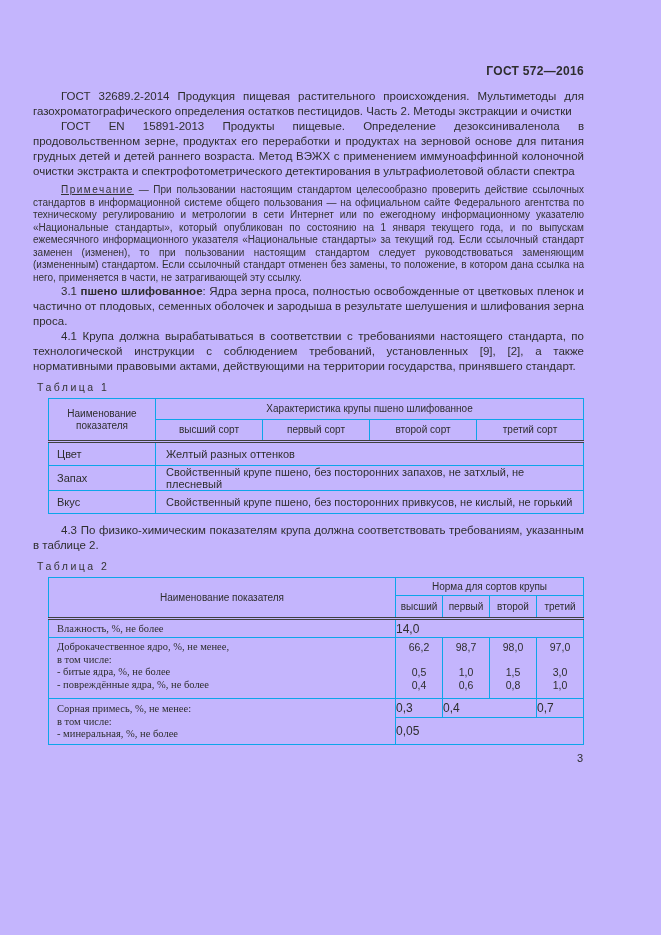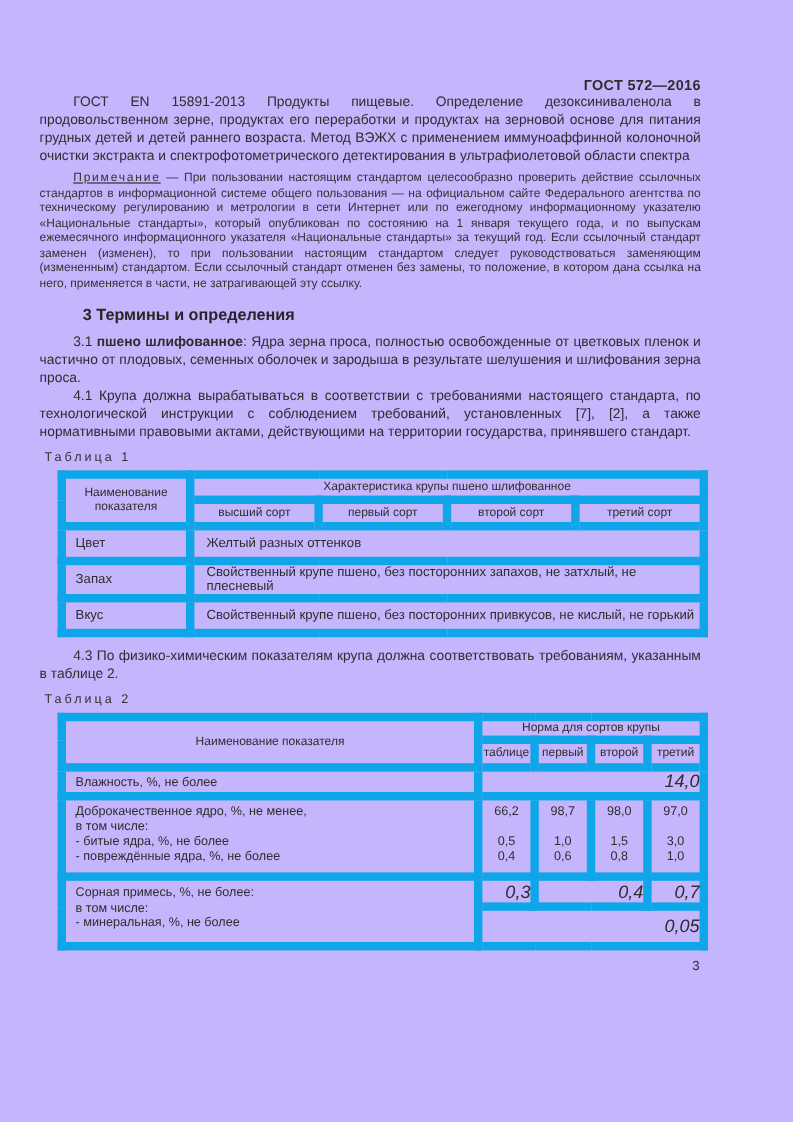--- a/index.html
+++ b/index.html
@@ -28,64 +28,64 @@
     font-size:13.5px;line-height:17px;color:#262626;
   }
   .tab-label{
     margin:7px 0 5px 4px;font-size:10.5px;letter-spacing:2.5px;color:#333;
   }
   .p43{margin-top:9px;}
   table.gtable{
     border-collapse:collapse;margin-left:15px;width:535px;
     table-layout:fixed;color:#2e2e2e;
   }
-  table.gtable td{border:7px solid #0ea5e9;padding:0;}
+  table.gtable td{border:1px solid #0ea5e9;padding:0;}
   .hcell{
     font-size:10px;line-height:12px;text-align:center;
     vertical-align:middle;padding:2px 3px;
   }
   .dbl{border-bottom:3px double #3f3f3f !important;}
   
   .t1 .h1{height:21px;}
   .t1 .h2{height:22px;}
   .t1 .drow td{height:22px;font-size:11px;vertical-align:middle;}
   .t1 .ncell{padding-left:8px;}
   .t1 .vcell{padding-left:10px;}
   
   .t2 .h1{height:18px;}
   .t2 .h2{height:23px;}
-  .t2 .ncell{font-size:10.5px;padding-left:8px;vertical-align:middle;}
-  .t2 .num{font-size:15px;text-align:right;vertical-align:middle;font-style:italic;}
+  .t2 .ncell{font-size:10.5px;padding-left:8px;vertical-align:middle;font-family:Liberation Serif, serif;}
+  .t2 .num{font-size:12px;text-align:left;vertical-align:middle;}
   .t2 .moist td{height:17px;}
   .t2 .kernel td{height:57px;vertical-align:top;}
   .t2 .ln{font-size:10.5px;line-height:12.6px;height:12.6px;white-space:nowrap;}
   .t2 .lnc{text-align:center;}
   .t2 .kernel .ncell{padding-top:3px;}
   .t2 .kernel .vnum{padding-top:3px;vertical-align:top;}
   .t2 .imp1 .num{height:18px;}
   .t2 .impn{padding-top:4px;vertical-align:top;}
   .t2 .imp2 td{height:26px;}
   .pagenum{margin-top:7px;text-align:right;font-size:11px;padding-right:1px;}
 </style>
 </head>
 <body>
 
 <div class="page">
   <div class="content">
 
     <div class="doc-header">ГОСТ 572—2016</div>
 
+    <p class="body-p first-after-header">ГОСТ 32689.2-2014 Продукция пищевая растительного происхождения. Мультиметоды для газохроматографического определения остатков пестицидов. Часть 2. Методы экстракции и очистки</p>
     <p class="body-p">ГОСТ EN 15891-2013 Продукты пищевые. Определение дезоксиниваленола в продовольственном зерне, продуктах его переработки и продуктах на зерновой основе для питания грудных детей и детей раннего возраста. Метод ВЭЖХ с применением иммуноаффинной колоночной очистки экстракта и спектрофотометрического детектирования в ультрафиолетовой области спектра</p>
 
     <p class="note"><span class="note-label">Примечание</span> <span>— При пользовании настоящим стандартом целесообразно проверить действие ссылочных стандартов в информационной системе общего пользования — на официальном сайте Федерального агентства по техническому регулированию и метрологии в сети Интернет или по ежегодному информационному указателю «Национальные стандарты», который опубликован по состоянию на 1 января текущего года, и по выпускам ежемесячного информационного указателя «Национальные стандарты» за текущий год. Если ссылочный стандарт заменен (изменен), то при пользовании настоящим стандартом следует руководствоваться заменяющим (измененным) стандартом. Если ссылочный стандарт отменен без замены, то положение, в котором дана ссылка на него, применяется в части, не затрагивающей эту ссылку.</span></p>
 
-    <div class="sec-h">3 Термины и определения</div>
     <p class="body-p"><span>3.1</span> <b>пшено шлифованное</b><span>: Ядра зерна проса, полностью освобожденные от цветковых пленок и частично от плодовых, семенных оболочек и зародыша в результате шелушения и шлифования зерна проса.</span></p>
 
-    <p class="body-p">4.1 Крупа должна вырабатываться в соответствии с требованиями настоящего стандарта, по технологической инструкции с соблюдением требований, установленных [7], [2], а также нормативными правовыми актами, действующими на территории государства, принявшего стандарт.</p>
+    <p class="body-p">4.1 Крупа должна вырабатываться в соответствии с требованиями настоящего стандарта, по технологической инструкции с соблюдением требований, установленных [9], [2], а также нормативными правовыми актами, действующими на территории государства, принявшего стандарт.</p>
 
     <div class="tab-label">Таблица 1</div>
     <table class="gtable t1">
       <colgroup>
           <col style="width:107px">
           <col style="width:107px">
           <col style="width:107px">
           <col style="width:107px">
           <col style="width:107px">
         </colgroup>
@@ -125,21 +125,21 @@
           <col style="width:47px">
           <col style="width:47px">
           <col style="width:47px">
         </colgroup>
       <tbody>
           <tr class="h1">
         <td rowspan="2" class="hcell dbl">Наименование показателя</td>
         <td colspan="4" class="hcell">Норма для сортов крупы</td>
       </tr>
       <tr class="h2">
-        <td class="hcell dbl">таблице</td>
+        <td class="hcell dbl">высший</td>
         <td class="hcell dbl">первый</td>
         <td class="hcell dbl">второй</td>
         <td class="hcell dbl">третий</td>
       </tr>
       <tr class="moist">
         <td class="ncell">Влажность, %, не более</td>
         <td colspan="4" class="num">14,0</td>
       </tr>
       <tr class="kernel">
         <td class="ncell">
@@ -168,21 +168,21 @@
         </td>
         <td class="vnum">
           <div class="ln lnc">97,0</div>
           <div class="ln"></div>
           <div class="ln lnc">3,0</div>
           <div class="ln lnc">1,0</div>
         </td>
       </tr>
       <tr class="imp1">
         <td rowspan="2" class="ncell impn">
-          <div class="ln">Сорная примесь, %, не более:</div>
+          <div class="ln">Сорная примесь, %, не менее:</div>
           <div class="ln">в том числе:</div>
           <div class="ln">- минеральная, %, не более</div>
         </td>
         <td class="num">0,3</td>
         <td colspan="2" class="num">0,4</td>
         <td class="num">0,7</td>
       </tr>
       <tr class="imp2">
         <td colspan="4" class="num">0,05</td>
       </tr>

